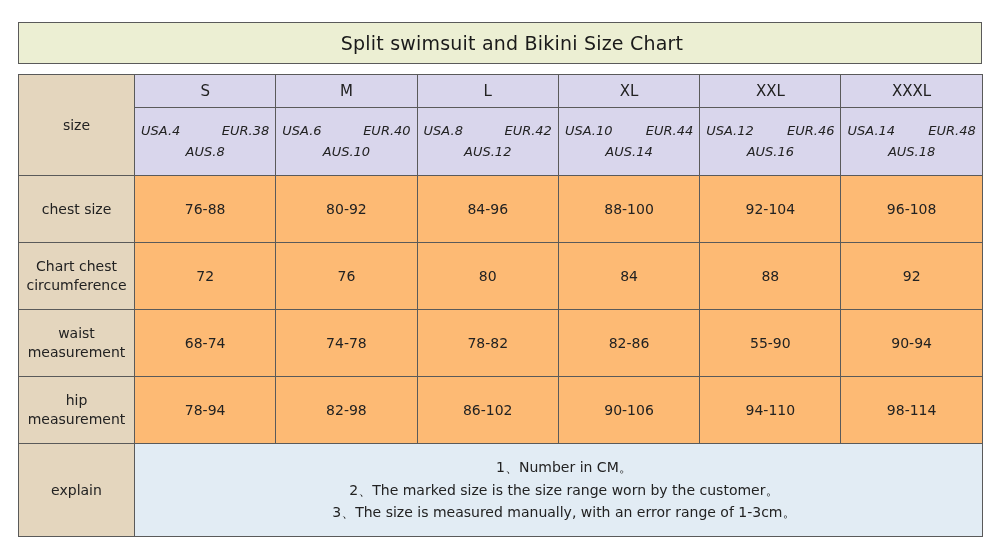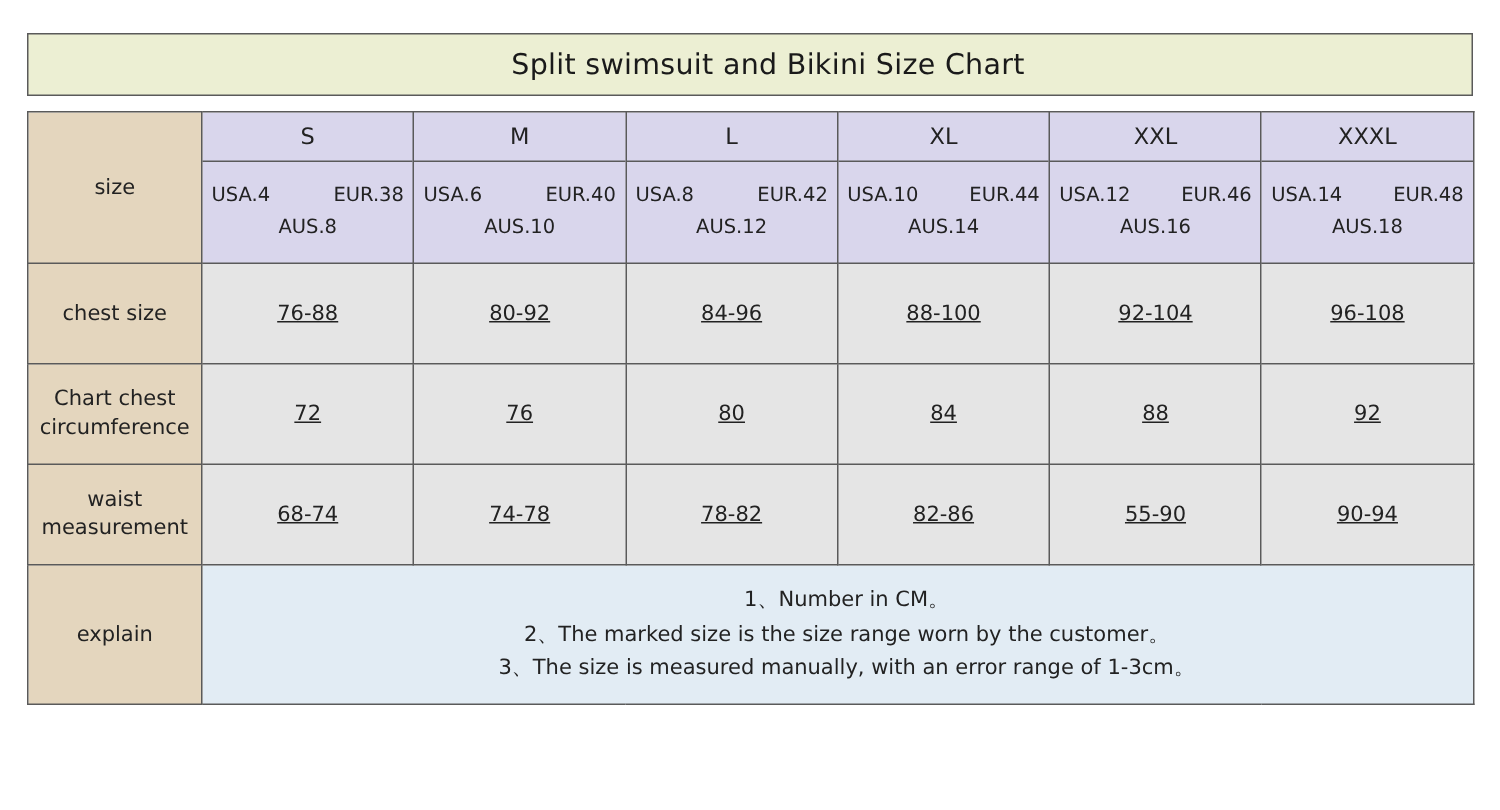--- a/index.html
+++ b/index.html
@@ -79,43 +79,43 @@
     border-bottom: 1px solid #5a5a5a;
     font-size: 15px;
   }
   .hdr-codes {
     flex: 1 1 auto;
     display: flex;
     flex-direction: column;
     justify-content: center;
     font-size: 13px;
     line-height: 1.55;
+    font-style: italic;
   }
   .hdr-codes .row1 {
     display: flex;
     justify-content: space-between;
     padding: 0 6px;
     white-space: nowrap;
   }
   .hdr-codes .row2 {
     text-align: center;
   }
 
   
   .rowlabel {
     background: #e4d6be;
     font-size: 13px;
     line-height: 1.35;
     height: 66px;
   }
   .datacell {
-    background: #e5e5e5;
+    background: #fdba74;
     font-size: 14px;
     height: 66px;
-    text-decoration: underline;
   }
 
   
   .explain-label {
     background: #e4d6be;
     font-size: 15px;
     height: 76px;
   }
   .explain-body {
     background: #e2ecf4;
@@ -252,20 +252,29 @@
       <tr>
         <td class="rowlabel">waist measurement</td>
         <td class="datacell">68-74</td>
         <td class="datacell">74-78</td>
         <td class="datacell">78-82</td>
         <td class="datacell">82-86</td>
         <td class="datacell">55-90</td>
         <td class="datacell">90-94</td>
       </tr>
 
+      <tr>
+        <td class="rowlabel">hip measurement</td>
+        <td class="datacell">78-94</td>
+        <td class="datacell">82-98</td>
+        <td class="datacell">86-102</td>
+        <td class="datacell">90-106</td>
+        <td class="datacell">94-110</td>
+        <td class="datacell">98-114</td>
+      </tr>
 
       <tr>
         <td class="explain-label">explain</td>
         <td class="explain-body" colspan="6">
           <div>1、Number in CM。</div>
           <div>2、The marked size is the size range worn by the customer。</div>
           <div>3、The size is measured manually, with an error range of 1-3cm。</div>
         </td>
       </tr>
     </tbody>

